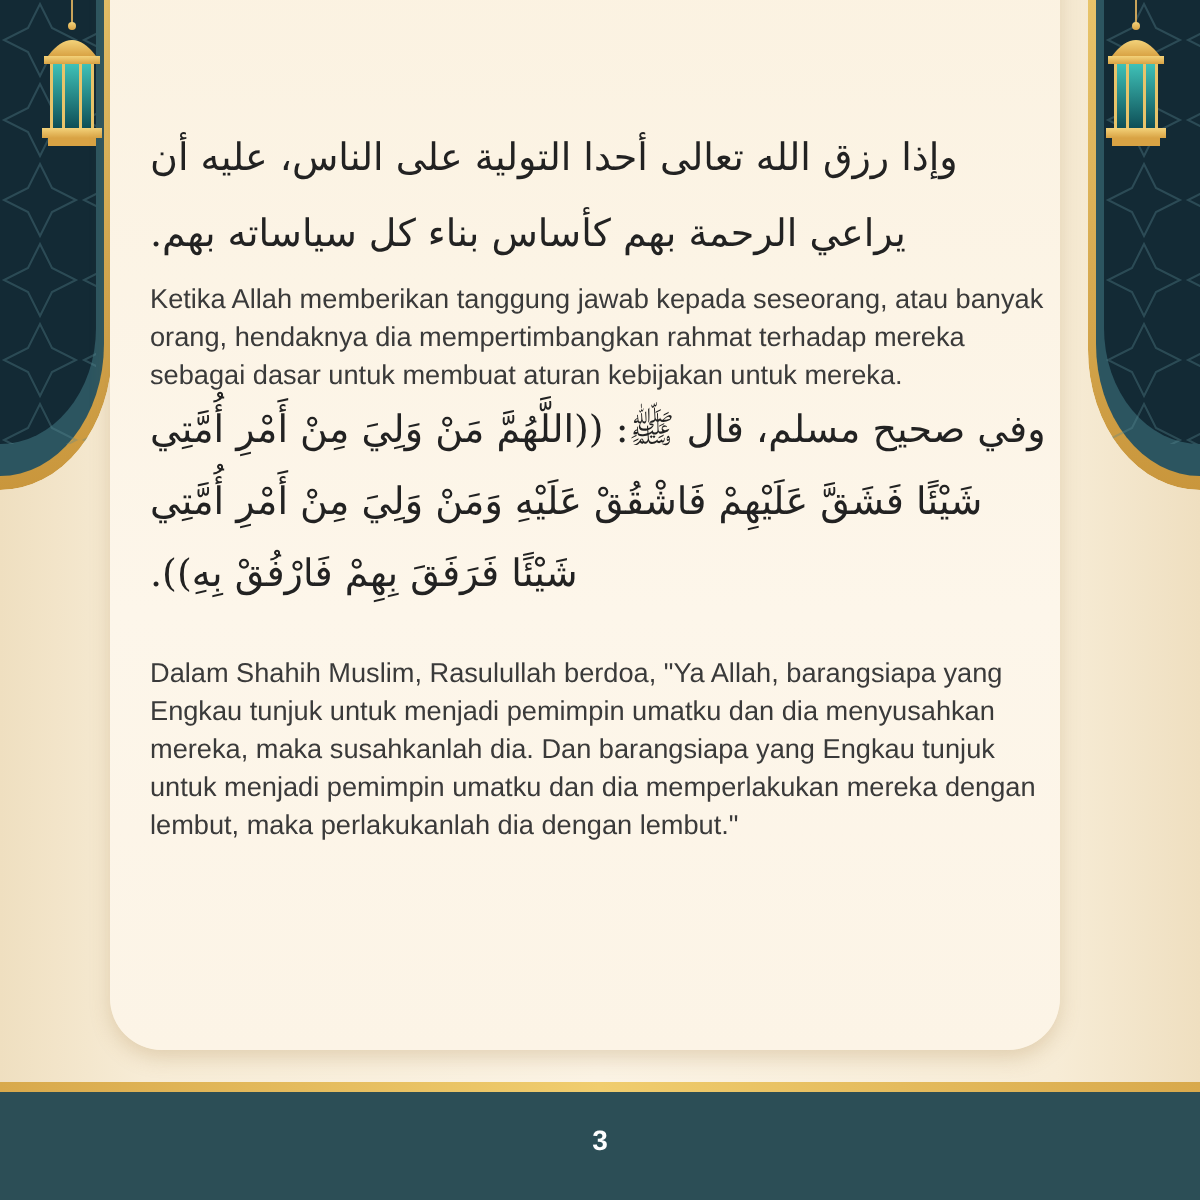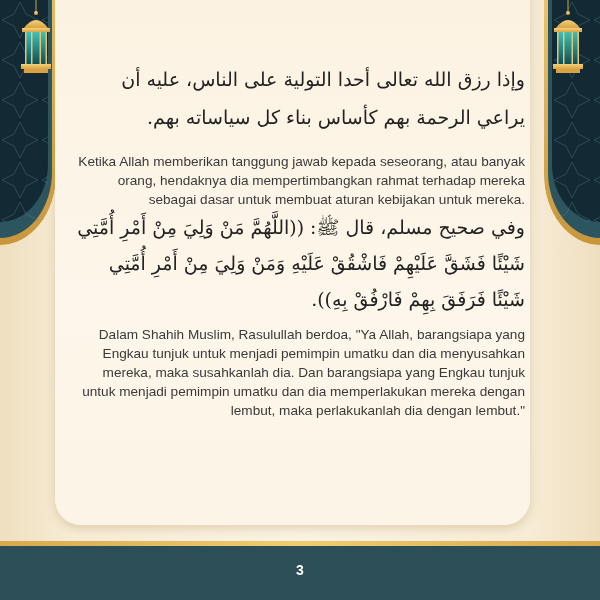--- a/index.html
+++ b/index.html
@@ -65,39 +65,39 @@
 
     
     .card {
       position: absolute; left: 55px; top: -20px; width: 475px; height: 545px;
       background: linear-gradient(180deg, #fbf2e1 0%, #fdf6ea 60%, #fcf4e6 100%);
       border-radius: 0 0 26px 26px;
       box-shadow: 0 4px 10px rgba(160,120,60,0.25);
     }
     .content {
       position: absolute; left: 75px; top: 60px; width: 450px;
-      text-align: right; color: #2a2a2a;
+      text-align: left; color: #2a2a2a;
     }
     .arabic {
       direction: rtl;
       font-family: "DejaVu Serif", serif;
       font-size: 19px;
       line-height: 38px;
       color: #222;
     }
     .latin {
       font-family: "Liberation Sans", sans-serif;
       font-size: 13.6px;
       line-height: 19px;
       color: #3a3a3a;
     }
     .block-ar1 { margin-top: 0; }
-    .block-id1 { margin-top: 16px; }
+    .block-id1 { margin-top: 4px; }
     .block-ar2 { line-height: 36px; }
-    .block-id2 { margin-top: 8px; }
+    .block-id2 { margin-top: 22px; }
 
     .gold-line {
       position: absolute; left: 0; top: 541px; width: 600px; height: 5px;
       background: linear-gradient(90deg, #d8a94c, #f0cd6e, #d8a94c);
     }
     .footer {
       position: absolute; left: 0; top: 546px; width: 600px; height: 54px;
       background: #2c4e56;
       display: flex; align-items: center; justify-content: center;
     }

